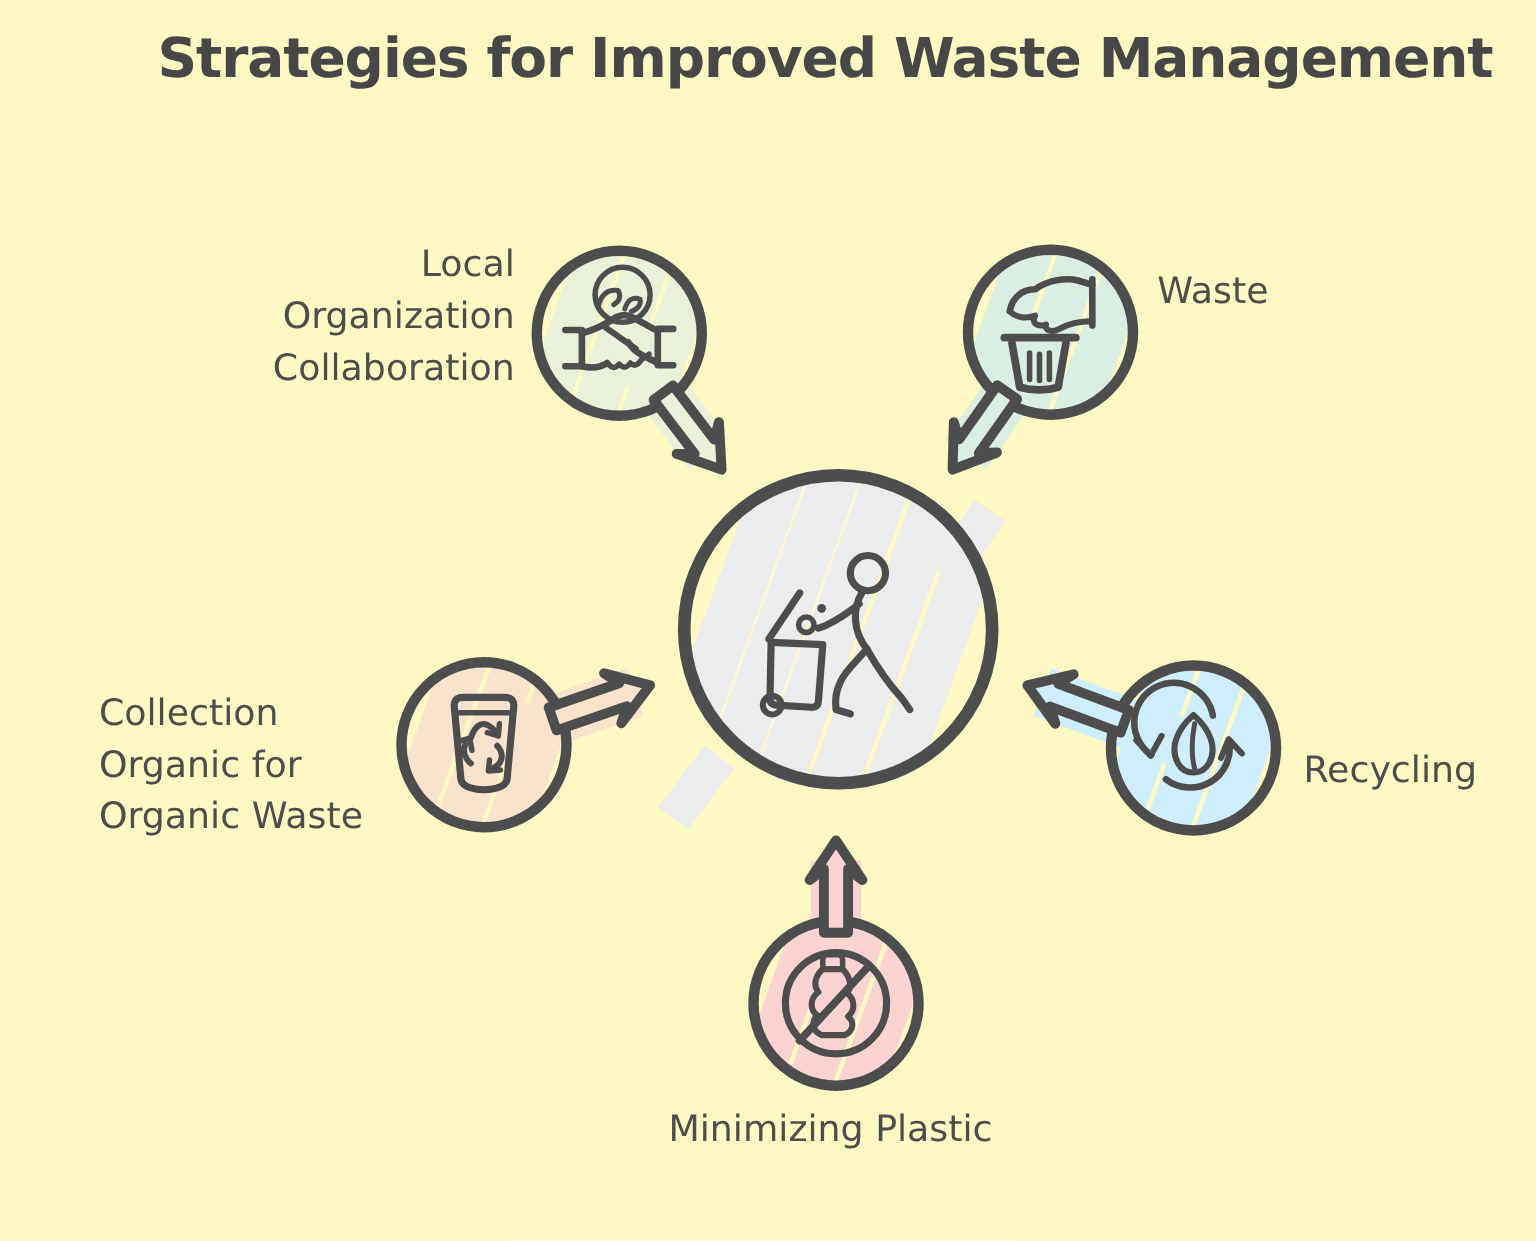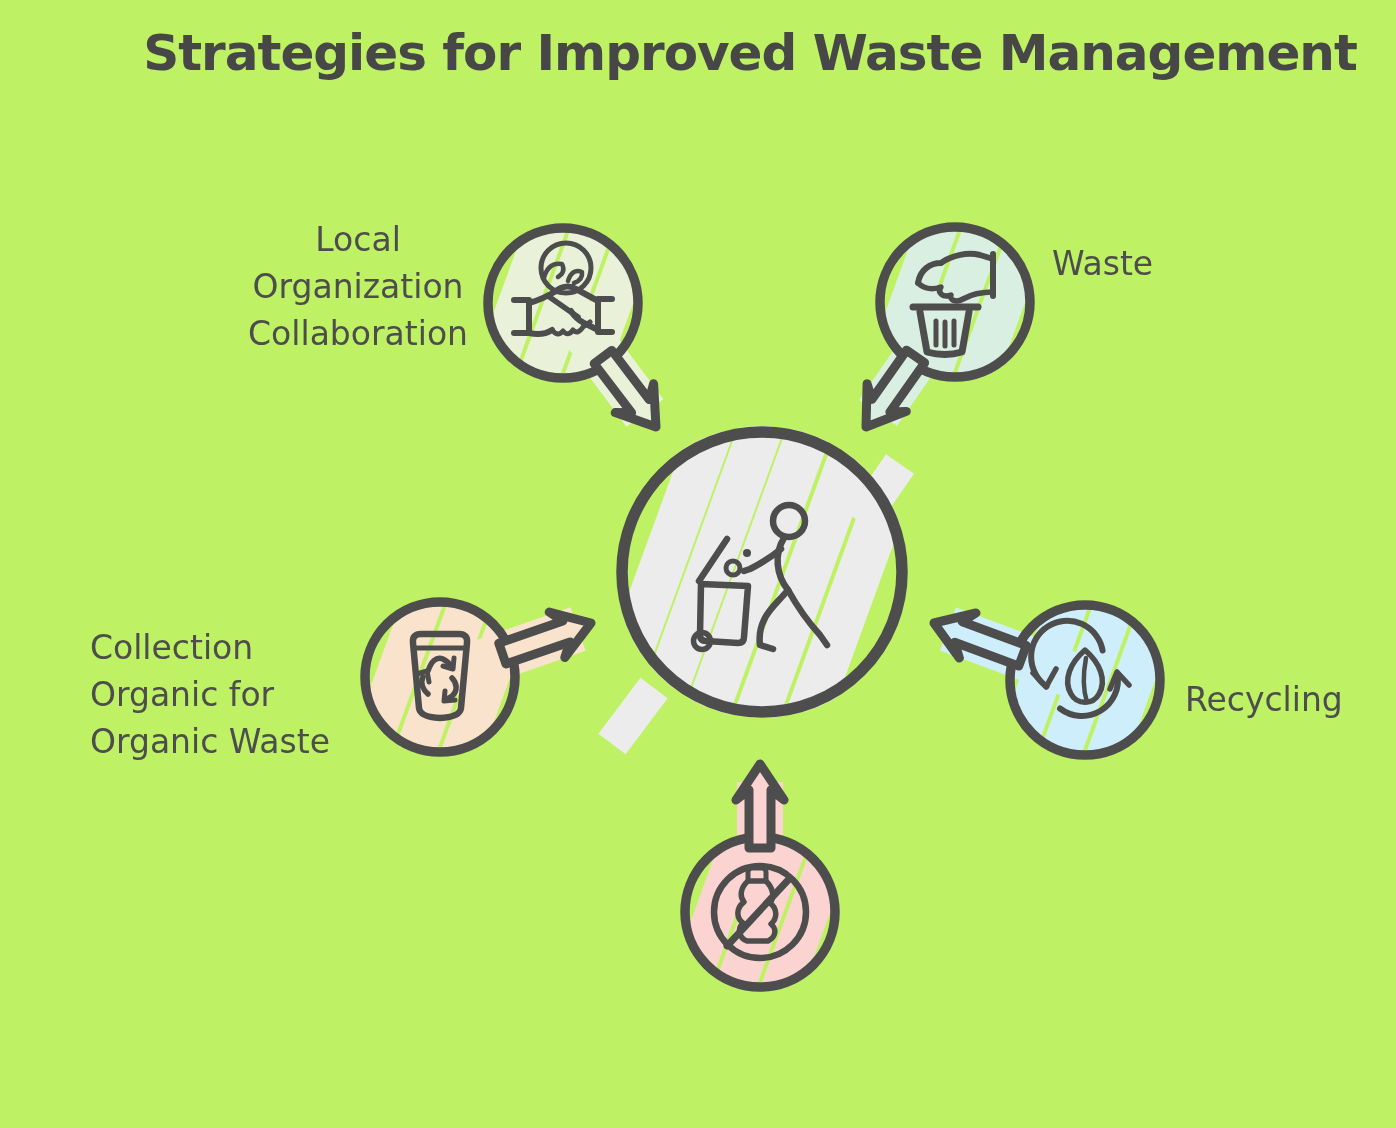--- a/index.html
+++ b/index.html
@@ -1,29 +1,29 @@
 <!DOCTYPE html>
 <html><head>
 <meta charset="utf-8">
 <style>
   html,body{margin:0;padding:0;background:#ffffff;}
   .canvas{
-    position:relative;width:1396px;height:1128px;background:#bef264;overflow:hidden;
+    position:relative;width:1396px;height:1128px;background:#fef9c3;overflow:hidden;
     font-family:"DejaVu Sans","Liberation Sans",sans-serif;
   }
   .diagram-svg{position:absolute;left:0;top:0;}
   .title{
     position:absolute;top:22px;left:104px;width:1292px;text-align:center;
     font-weight:bold;font-size:50px;line-height:62px;color:#474747;letter-spacing:-1px;
   }
   .label{
     position:absolute;font-size:33px;line-height:47px;color:#4d4d4d;font-weight:400;
     letter-spacing:0px;white-space:nowrap;
   }
-  .label-tl{top:216px;right:928px;text-align:center;}
+  .label-tl{top:216px;right:928px;text-align:right;}
   .label-tr{top:240px;left:1052px;text-align:left;}
   .label-l{top:624px;right:1066px;}
   .label-r{top:676px;left:1185px;text-align:right;}
   .label-b{top:1002px;left:355px;width:800px;text-align:center;}
   
   .ring{fill:none;stroke:#4d4d4d;stroke-width:9.5;}
   .ring-center{fill:none;stroke:#4d4d4d;stroke-width:11.5;}
   .icon *{fill:none;stroke:#4d4d4d;stroke-linecap:round;stroke-linejoin:round;}
   .icon .fill-ink{fill:#4d4d4d;stroke:none;}
   .arrow{stroke:#4d4d4d;stroke-width:9;stroke-linejoin:round;}
@@ -236,15 +236,16 @@
     <div>Collection</div>
     <div>Organic for</div>
     <div>Organic Waste</div>
   </div>
 
   <div class="label label-r">
     <div>Recycling</div>
   </div>
 
   <div class="label label-b">
+    <div>Minimizing Plastic</div>
   </div>
 
 </div>
 
 </body></html>

